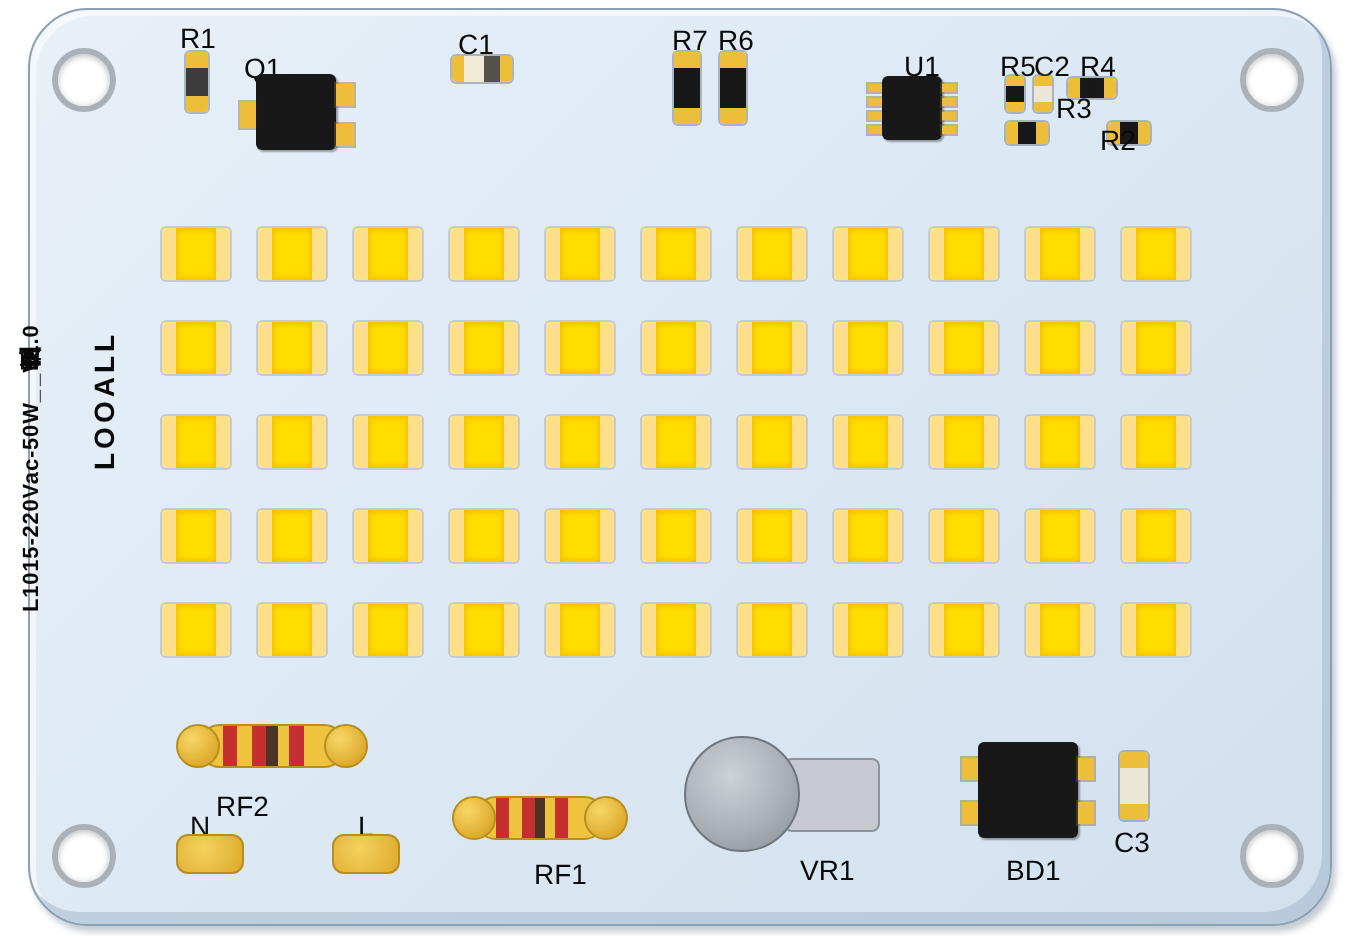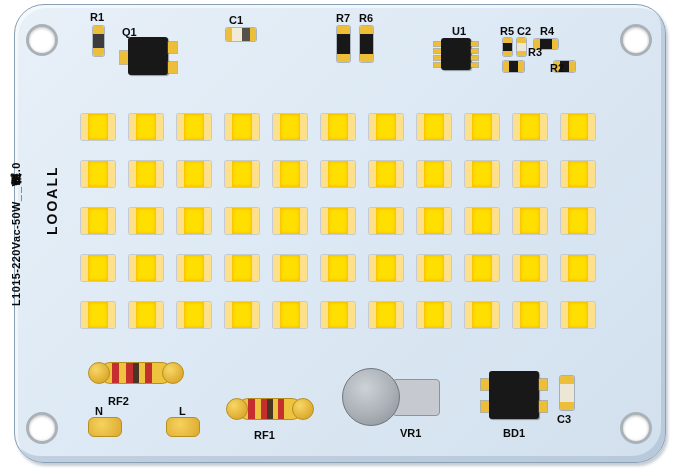--- a/index.html
+++ b/index.html
@@ -6,21 +6,21 @@
   body{background:#fff;font-family:"Liberation Sans",sans-serif}
   .stage{position:relative;width:680px;height:468px;background:#ffffff;overflow:hidden}
   .board{position:absolute;left:14px;top:4px;width:652px;height:459px;
     background:linear-gradient(135deg,#e8f0f8 0%,var(--pcb,#dde9f4) 45%,#d2e0ee 100%);
     border:1px solid var(--pcb-edge,#8aa0b5);border-radius:30px;
     box-shadow:inset -4px -6px 0 rgba(125,150,175,.30), inset 3px 3px 0 rgba(255,255,255,.55), 2px 3px 3px rgba(90,110,130,.35)}
   .hole{position:absolute;width:32px;height:32px;border-radius:50%;
     background:radial-gradient(circle at 42% 38%,#ffffff 55%,#eef1f4);
     border:3px solid #aab1b8;box-shadow:inset 0 1px 3px rgba(0,0,0,.25)}
   .h-tl{left:26px;top:24px}.h-tr{left:620px;top:24px}.h-bl{left:26px;top:412px}.h-br{left:620px;top:412px}
-  .lbl{position:absolute;font-size:11px;font-weight:700;color:var(--silkscreen-text,#0a0a0a);line-height:1;white-space:nowrap}
+  .lbl{position:absolute;font-size:14px;font-weight:400;color:var(--silkscreen-text,#0a0a0a);line-height:1;white-space:nowrap}
   .silk{position:absolute;writing-mode:vertical-rl;transform:rotate(180deg);color:var(--silkscreen-text,#0a0a0a);text-align:center}
   .silk-model{left:9px;top:100px;height:268px;font-size:11px;font-weight:700;letter-spacing:.4px}
   .silk-brand{left:44px;top:152px;height:96px;font-size:14px;font-weight:700;letter-spacing:2px}
   .led-array{position:absolute;left:81px;top:114px;display:grid;gap:21px 14px}
   .led{width:34px;height:26px;display:flex;border-radius:2px;overflow:hidden;box-shadow:0 0 0 1px #c3cad2}
   .lp{width:7px;background:var(--led-pad,#ffe08a)}
   .lb{flex:1;background:var(--led-body,#ffdf00);box-shadow:inset 0 0 3px 1px rgba(235,160,0,.55)}
   .chip-v{position:absolute;display:flex;flex-direction:column;border-radius:2px;overflow:hidden;box-shadow:0 0 0 1px rgba(90,100,110,.4)}
   .chip-h{position:absolute;display:flex;flex-direction:row;border-radius:2px;overflow:hidden;box-shadow:0 0 0 1px rgba(90,100,110,.4)}
   .cap{background:var(--pad-gold,#edbe3a)}
@@ -426,21 +426,21 @@
   <span class="lbl" style="left:95px;top:406px">N</span>
   <div class="padrect" style="left:88px;top:417px"></div>
   <span class="lbl" style="left:179px;top:406px">L</span>
   <div class="padrect" style="left:166px;top:417px"></div>
 
   <div class="cmp" style="left:226px;top:396px;width:88px;height:26px">
     <div class="res-body"></div>
     <div class="res-pad" style="left:0;top:2px"></div>
     <div class="res-pad" style="left:66px;top:2px"></div>
   </div>
-  <span class="lbl" style="left:254px;top:430px">RF1</span>
+  <span class="lbl" style="left:267px;top:430px">RF1</span>
 
   <div class="vr-tab"></div>
   <div class="vr-disc"></div>
   <span class="lbl" style="left:400px;top:428px">VR1</span>
 
   <div class="cmp" style="left:481px;top:371px;width:66px;height:50px">
     <div class="pin" style="left:0;top:8px;width:8px;height:11px"></div>
     <div class="pin" style="left:0;top:30px;width:8px;height:11px"></div>
     <div class="ic-body" style="left:8px;top:0;width:50px;height:48px"></div>
     <div class="pin" style="left:58px;top:8px;width:8px;height:11px"></div>

